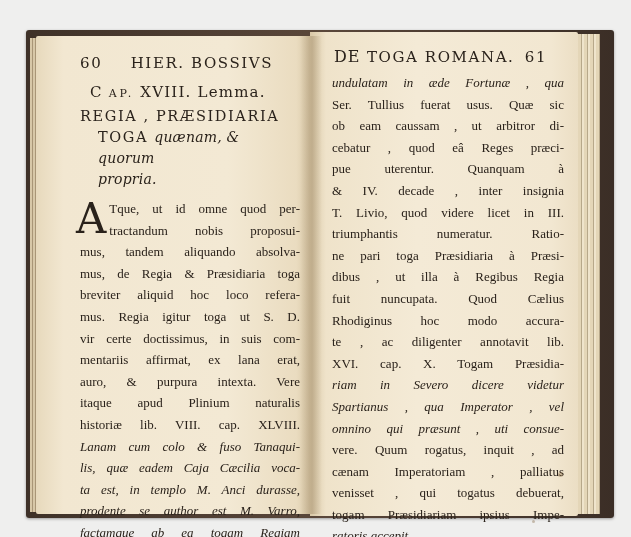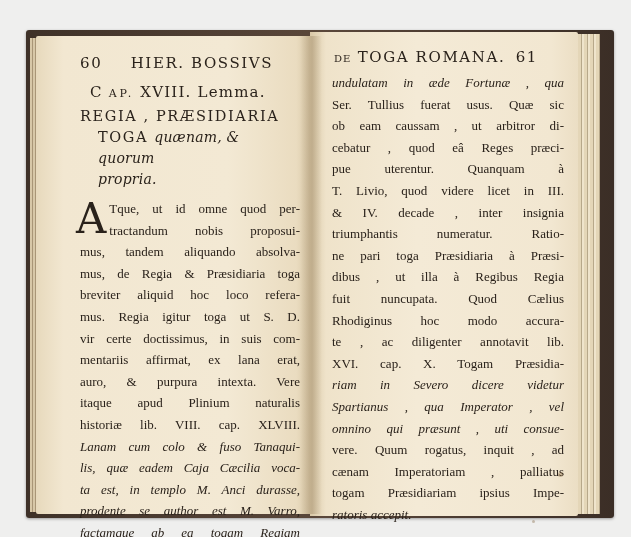--- a/index.html
+++ b/index.html
@@ -42,21 +42,21 @@
     position:absolute; left:300px; top:36px; width:22px; height:478px;
     background:linear-gradient(90deg,rgba(0,0,0,0) 0%,rgba(120,95,60,0.22) 45%,rgba(120,95,60,0.28) 55%,rgba(0,0,0,0) 100%);
   }
   .text-block { position:absolute; }
   .left .text-block { left:44px; top:12px; width:220px; }
   .right .text-block { left:22px; top:10px; width:232px; }
   .running-head {
     font-size:15px; letter-spacing:1.6px; height:30px; line-height:30px;
     white-space:nowrap;
   }
-  .running-head .sc { font-size:10px; letter-spacing:1px; }
+  .running-head .sc { font-size:16px; letter-spacing:1px; }
   .cap-title { font-size:15px; letter-spacing:1.2px; height:28px; line-height:28px; padding-left:10px; }
   .cap-title .sc { font-size:11px; letter-spacing:3px; }
   .lemma { font-size:14.5px; line-height:21px; letter-spacing:1.6px; }
   .lemma .it { font-style:italic; letter-spacing:0.2px; font-size:14px; }
   .line {
     font-size:13px; line-height:21.6px; height:21.6px;
     white-space:nowrap; overflow:visible;
     text-align:justify; text-align-last:justify;font-family:Liberation Serif, serif;
   }
   .line.it { font-style:italic; }
@@ -125,34 +125,35 @@
       <span class="sc">DE</span>
       <span>TOGA ROMANA.</span>
       <span style="margin-left:4px;">61</span>
     </div>
     <div id="right-lines">
         <div class="line it">undulatam in æde Fortunæ , qua</div>
         <div class="line">Ser. Tullius fuerat usus. Quæ sic</div>
         <div class="line">ob eam caussam , ut arbitror di-</div>
         <div class="line">cebatur , quod eâ Reges præci-</div>
         <div class="line">pue uterentur. Quanquam à</div>
+        <div class="line">&amp; IV. decade , inter insignia</div>
         <div class="line">T. Livio, quod videre licet in III.</div>
-        <div class="line">&amp; IV. decade , inter insignia</div>
         <div class="line">triumphantis numeratur. Ratio-</div>
         <div class="line">ne pari toga Præsidiaria à Præsi-</div>
         <div class="line">dibus , ut illa à Regibus Regia</div>
         <div class="line">fuit nuncupata. Quod Cælius</div>
         <div class="line">Rhodiginus hoc modo accura-</div>
         <div class="line">te , ac diligenter annotavit lib.</div>
         <div class="line">XVI. cap. X. Togam Præsidia-</div>
         <div class="line it">riam in Severo dicere videtur</div>
         <div class="line it">Spartianus , qua Imperator , vel</div>
         <div class="line it">omnino qui præsunt , uti consue-</div>
         <div class="line">vere. Quum rogatus, inquit , ad</div>
         <div class="line">cænam Imperatoriam , palliatus</div>
+        <div class="line">venisset , qui togatus debuerat,</div>
         <div class="line">togam Præsidiariam ipsius Impe-</div>
         <div class="line it end">ratoris accepit.</div>
       </div>
 
   </div>
   <div class="spot" style="left:248px;top:440px;width:5px;height:5px;"></div>
   <div class="spot" style="left:222px;top:488px;width:3px;height:3px;"></div>
 </div>
 
 <div class="gutter"></div>

